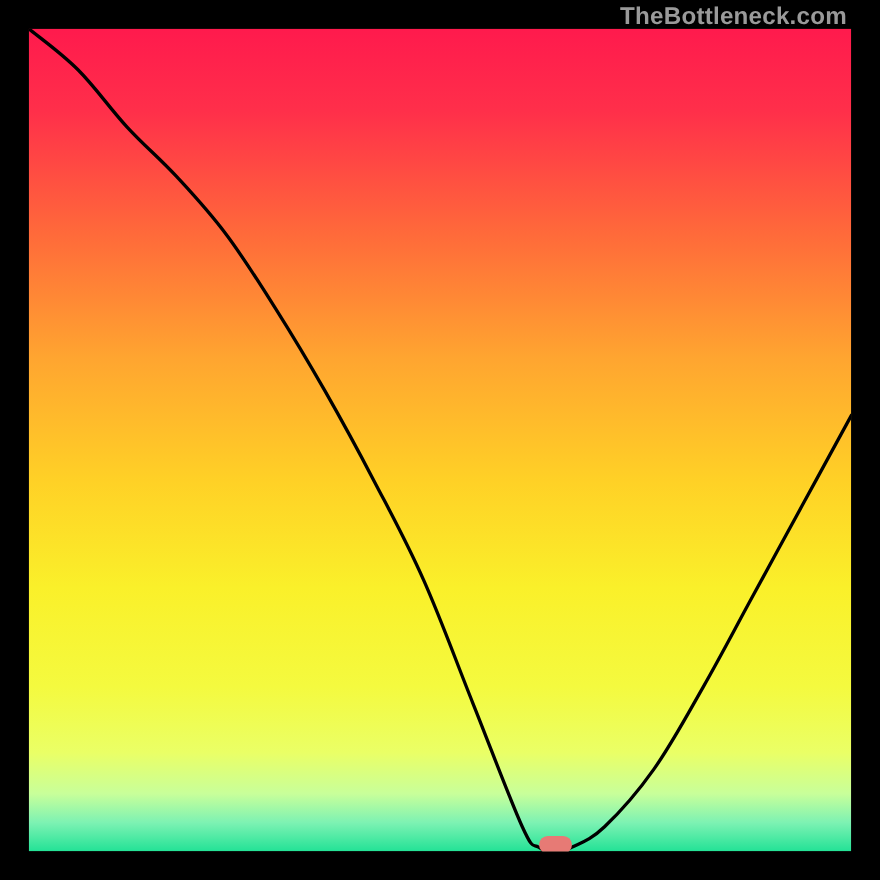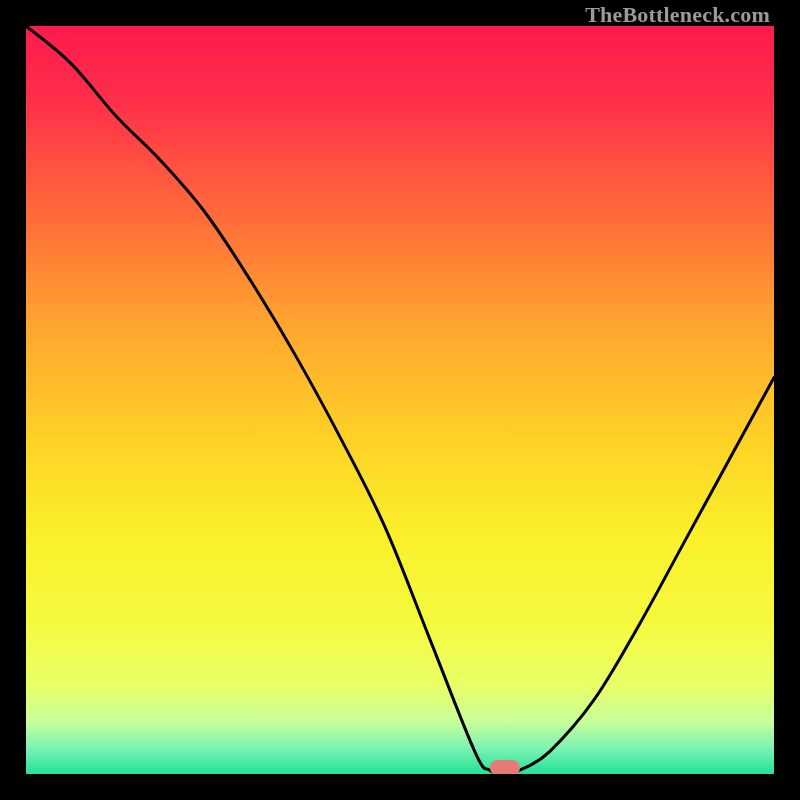--- a/index.html
+++ b/index.html
@@ -23,21 +23,21 @@
     left: 26px;
     top: 26px;
     width: 748px;
     height: 748px;
     overflow: hidden;
   }
   .attribution {
     position: absolute;
     top: 2px;
     right: 30px;
-    font-family: Liberation Serif, serif;
+    font-family: Liberation Sans, sans-serif;
     font-size: 22px;
     font-weight: 600;
     color: #9a9a9a;
     letter-spacing: 0.2px;
   }
   svg.curve {
     position: absolute;
     left: 0;
     top: 0;
     width: 748px;

